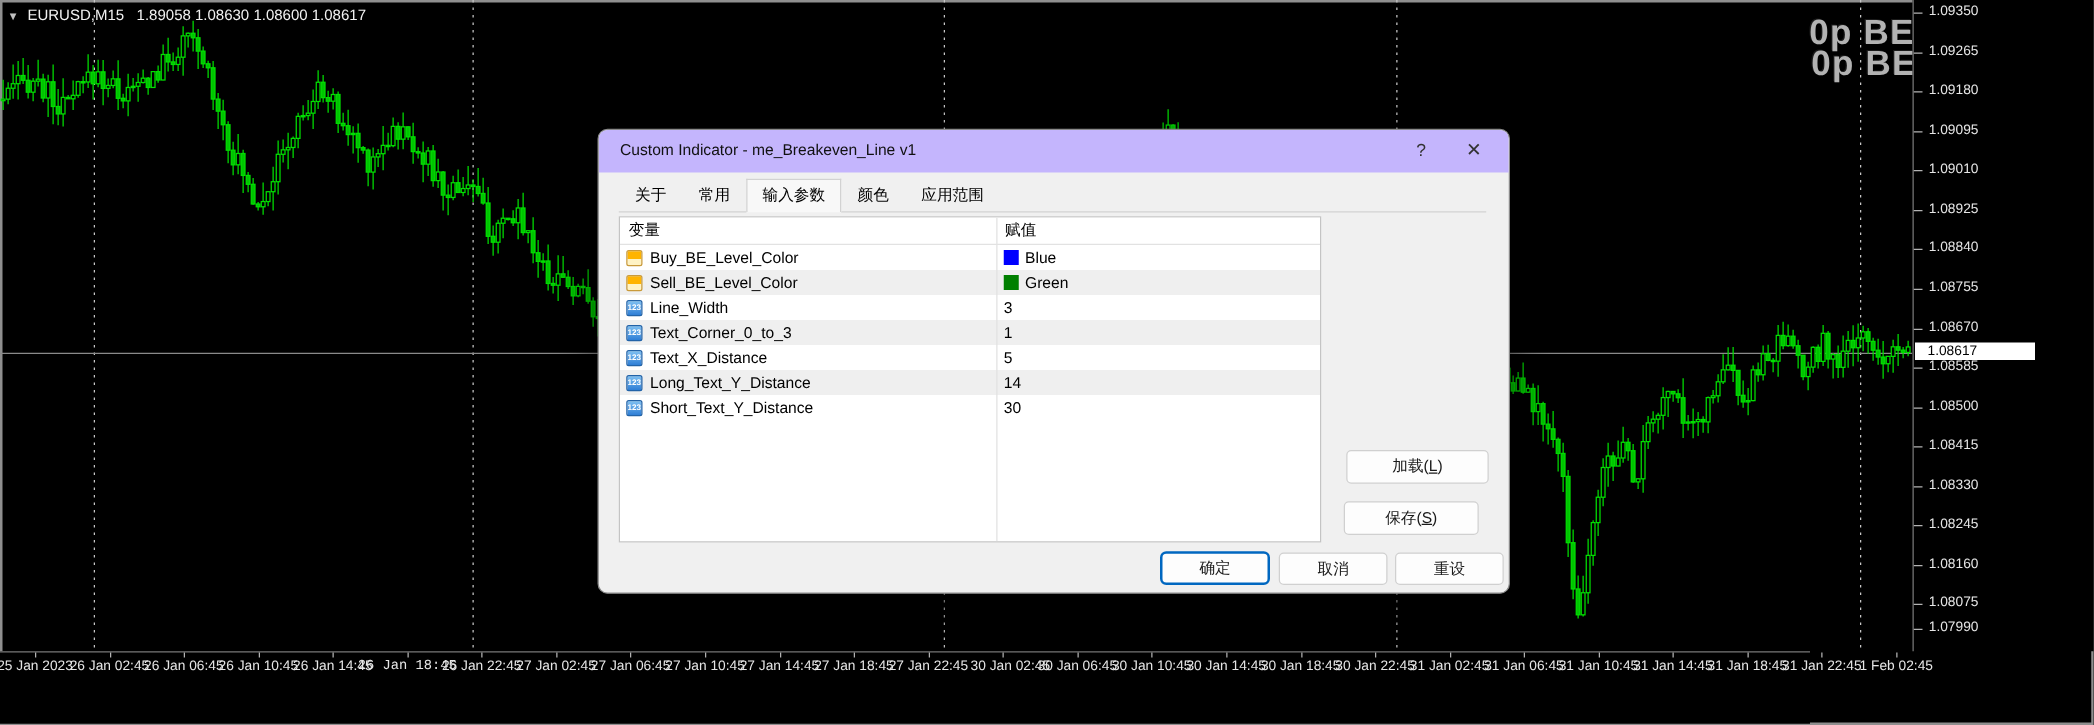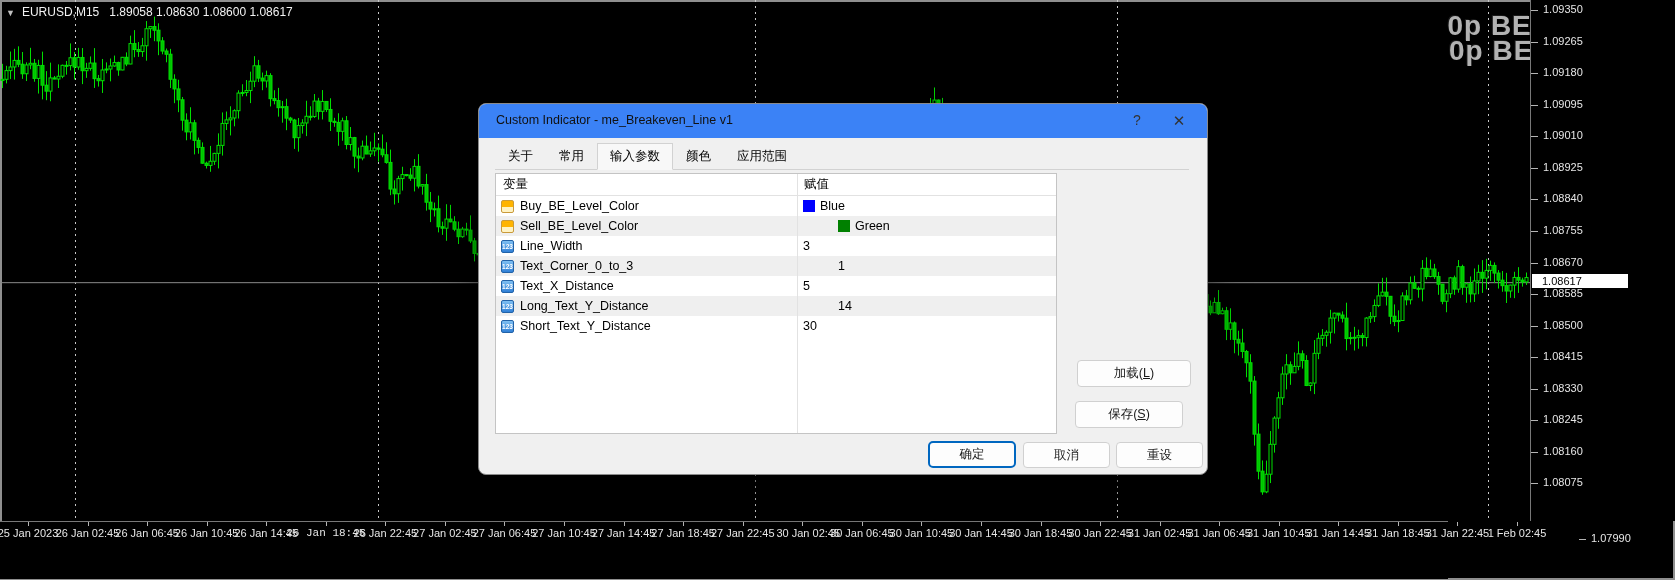--- a/index.html
+++ b/index.html
@@ -22,37 +22,37 @@
   .price-label .dash{position:absolute;left:-12px;top:7px;width:7px;height:1px;background:#b4b4b4;}
   .price-tag{position:absolute;left:1px;width:86px;background:#fff;color:#000;font-size:11px;
     padding:1px 0 1px 10px;z-index:3;}
   .time-axis{position:absolute;left:0;top:521px;width:1448px;height:57px;background:#000;border-top:1px solid #787878;}
   .time-label{position:absolute;top:5px;color:#e6e6e6;font-size:11px;white-space:nowrap;transform:translateX(-50%);}
   .time-tick{position:absolute;top:0;width:1px;height:4px;background:#b4b4b4;}
   
   .dialog{position:absolute;left:478px;top:103px;width:730px;height:372px;background:#f0f0f0;
     border:1px solid #8a8a8a;border-radius:8px;box-shadow:0 14px 38px rgba(0,0,0,.65);
     overflow:hidden;z-index:5;font-size:12.5px;color:#000;box-sizing:border-box;}
-  .titlebar{position:absolute;left:0;top:0;right:0;height:34px;background:#3b82f6;}
+  .titlebar{position:absolute;left:0;top:0;right:0;height:34px;background:#c4b5fd;}
   .titlebar .title{position:absolute;left:17px;top:9px;font-size:12.5px;color:#111;}
   .cap-btn{position:absolute;top:0;width:40px;height:33px;text-align:center;line-height:33px;
     font-size:14px;color:#333;cursor:pointer;}
   .cap-help{right:50px;}
   .cap-close{right:8px;font-size:15px;}
   .tabstrip{position:absolute;left:16px;right:18px;top:39px;height:26px;display:flex;align-items:flex-end;border-bottom:1px solid #d2d2d2;}
   .tab{padding:4px 12px 4px 12px;margin-bottom:-1px;border:1px solid transparent;cursor:pointer;white-space:nowrap;}
   .tab.active{background:#f8f8f8;border:1px solid #d2d2d2;border-bottom:1px solid #f8f8f8;}
   .listbox{position:absolute;left:16px;top:69px;width:562px;height:261px;background:#fff;
     border:1px solid #c4c4c4;box-sizing:border-box;overflow:hidden;}
   .colsep{position:absolute;left:301px;top:0;bottom:0;width:1px;background:#e2e2e2;}
   .lhead{display:flex;height:21px;line-height:21px;border-bottom:1px solid #e2e2e2;background:#fff;}
   .lhead span{padding-left:7px;}
   .lhead .c1{width:301px;box-sizing:border-box;}
   .prow{display:flex;height:20px;line-height:20px;align-items:center;cursor:default;}
-  .prow.alt{background:#efefef;gap:35px;}
+  .prow.alt{background:#efefef;}
   .prow .c1{width:301px;box-sizing:border-box;display:flex;align-items:center;padding-left:5px;gap:6px;}
   .prow .c2{display:flex;align-items:center;padding-left:6px;gap:5px;}
   .picon{width:13px;height:13px;border-radius:2px;box-sizing:border-box;flex:none;}
   .picon.color{background:linear-gradient(180deg,#ffb400 0 55%,#fff3c4 55%);border:1px solid #c99a3a;}
   .picon.num{background:linear-gradient(180deg,#7fc0f2,#2f7fd6);border:1px solid #2263a8;color:#fff;
     font-size:6.5px;font-weight:bold;text-align:center;line-height:11px;}
   .swatch{width:12px;height:12px;flex:none;}
   .btn{position:absolute;background:#fdfdfd;border:1px solid #d0d0d0;border-radius:4px;
     font-size:12.5px;color:#1a1a1a;cursor:pointer;font-family:inherit;}
   .btn-load{left:598px;top:256px;width:114px;height:27px;}
@@ -859,21 +859,21 @@
       <div class="price-label" style="top: 192.375px;"><span class="dash"></span>1.08840</div>
       <div class="price-label" style="top: 223.937px;"><span class="dash"></span>1.08755</div>
       <div class="price-label" style="top: 255.5px;"><span class="dash"></span>1.08670</div>
       <div class="price-label" style="top: 287.062px;"><span class="dash"></span>1.08585</div>
       <div class="price-label" style="top: 318.625px;"><span class="dash"></span>1.08500</div>
       <div class="price-label" style="top: 350.188px;"><span class="dash"></span>1.08415</div>
       <div class="price-label" style="top: 381.75px;"><span class="dash"></span>1.08330</div>
       <div class="price-label" style="top: 413.312px;"><span class="dash"></span>1.08245</div>
       <div class="price-label" style="top: 444.875px;"><span class="dash"></span>1.08160</div>
       <div class="price-label" style="top: 476.437px;"><span class="dash"></span>1.08075</div>
-      <div class="price-label" style="top: 532px; margin-left: 48px;"><span class="dash"></span>1.07990</div>
+      <div class="price-label" style="top: 496px;"><span class="dash"></span>1.07990</div>
     </div>
 
   <div class="time-axis" id="time-axis">
       <div class="time-label" style="left: 28px;">25 Jan 2023</div>
       <div class="time-tick" style="left: 28px;"></div>
       <div class="time-label" style="left: 87.56px;">26 Jan 02:45</div>
       <div class="time-tick" style="left: 87.56px;"></div>
       <div class="time-label" style="left: 147.12px;">26 Jan 06:45</div>
       <div class="time-tick" style="left: 147.12px;"></div>
       <div class="time-label" style="left: 206.68px;">26 Jan 10:45</div>

